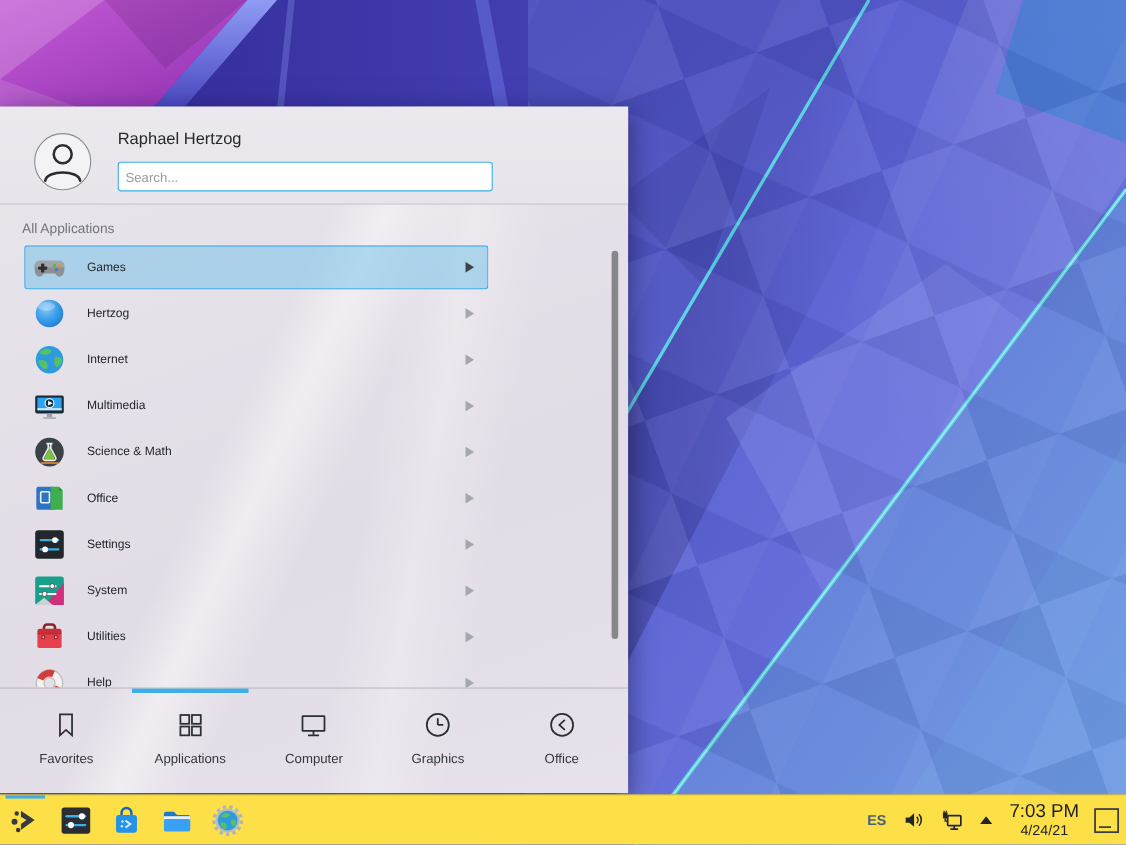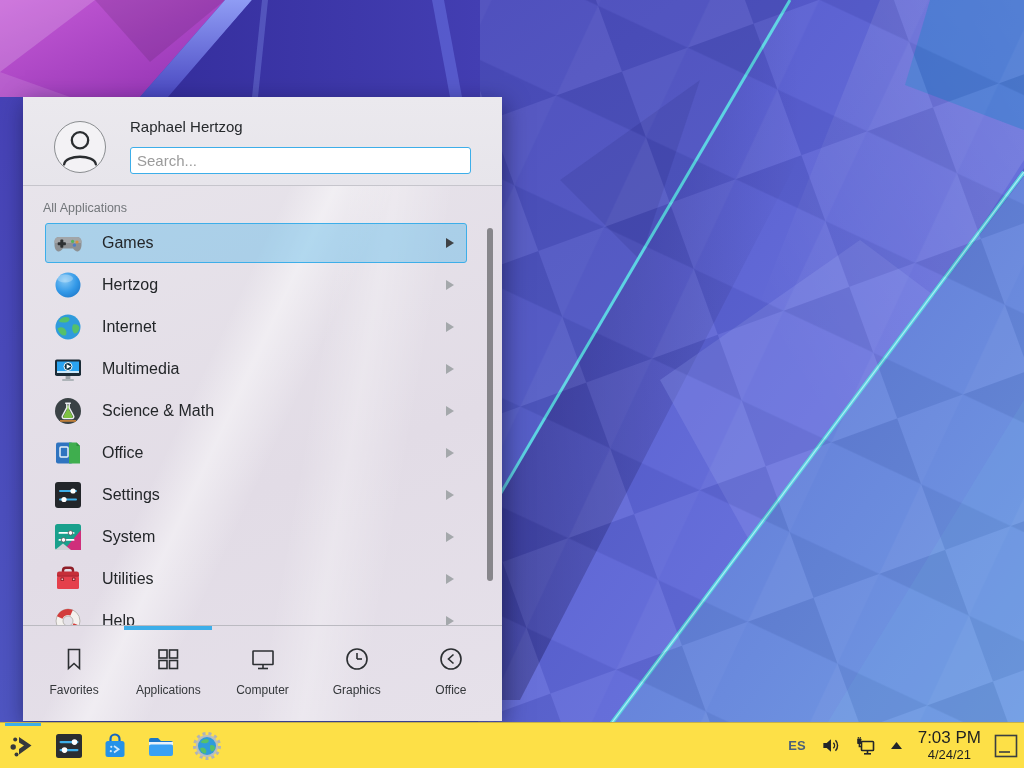--- a/index.html
+++ b/index.html
@@ -2,42 +2,42 @@
 <html><head>
 <meta charset="utf-8">
 <style>
   html,body{margin:0;padding:0;}
   body{width:1024px;height:768px;overflow:hidden;font-family:"Liberation Sans",sans-serif;
        -webkit-font-smoothing:antialiased;}
   .stage{position:relative;width:1024px;height:768px;overflow:hidden;background:#4a47c0;}
   #wallpaper{position:absolute;left:0;top:0;}
 
   
-  #menu{position:absolute;left:0;top:97px;width:479px;height:624px;
+  #menu{position:absolute;left:0;top:97px;width:571px;height:624px;
         box-shadow:2px 6px 22px rgba(10,10,40,.5);
         background:
           linear-gradient(115deg, rgba(255,255,255,0) 40%, rgba(255,255,255,.45) 46%, rgba(255,255,255,0) 54%),
           linear-gradient(100deg, rgba(255,255,255,0) 58%, rgba(255,255,255,.28) 66%, rgba(255,255,255,0) 76%),
-          linear-gradient(160deg,#e9e6ec,#e2dce6 60%,#e6e1ea); margin-left: 23px;}
+          linear-gradient(160deg,#e9e6ec,#e2dce6 60%,#e6e1ea);}
   .menu-header{position:absolute;left:0;top:0;right:0;height:89px;
         background:linear-gradient(#ebe9ee,#e7e5eb);border-bottom:1px solid #c6c5cc;box-sizing:border-box;}
   .avatar{position:absolute;left:31px;top:24px;width:52px;height:52px;border-radius:50%;
         border:1px solid #8a8d90;background:#f3f2f5;box-sizing:border-box;}
   .user-name{position:absolute;left:107px;top:21px;font-size:15px;color:#26292c;}
   .search{position:absolute;left:107px;top:50px;width:341px;height:27px;box-sizing:border-box;
-        border:1px solid #3daee9;border-radius:3px;background:#fff;font-size:15px;color:#232629;
+        border:1px solid #3daee9;border-radius:3px;background:#fff;font-size:12px;color:#232629;
         padding:0 6px;outline:none;font-family:"Liberation Sans",sans-serif;}
   .search::placeholder{color:#9b9b9b;}
   .section-label{position:absolute;left:20px;top:104px;font-size:12.5px;color:#72767a;}
   .app-list{position:absolute;left:22px;top:126px;width:422px;height:402px;overflow:hidden;}
   .item{height:40px;margin-bottom:2px;display:flex;align-items:center;
         border:1px solid transparent;border-radius:3px;box-sizing:border-box;}
   .item.selected{background:rgba(61,174,233,.35);border-color:#3daee9;}
   .item .ic{width:32px;height:32px;margin-left:6px;flex:none;}
-  .item .lbl{margin-left:18px;font-size:16px;color:#232629;flex:1;}
+  .item .lbl{margin-left:18px;font-size:11px;color:#232629;flex:1;}
   .item .arrow{margin-right:12px;flex:none;display:flex;}
   .item .arrow svg{fill:#a4a8ab;}
   .item.selected .arrow svg{fill:#3f4245;}
   .scrollbar{position:absolute;right:9px;top:131px;width:6px;height:353px;border-radius:3px;
         background:#6f6f73;opacity:.8;}
   .tabbar{position:absolute;left:0;right:0;top:528px;height:96px;border-top:1px solid #bbbac1;
         display:flex;padding:0 4px;box-sizing:border-box;}
   .tab{flex:1;position:relative;display:flex;flex-direction:column;align-items:center;padding-top:19px;}
   .tab.active::before{content:"";position:absolute;top:0;left:3px;right:3px;height:4px;background:#3daee9;}
   .tab .tic{width:28px;height:28px;}

